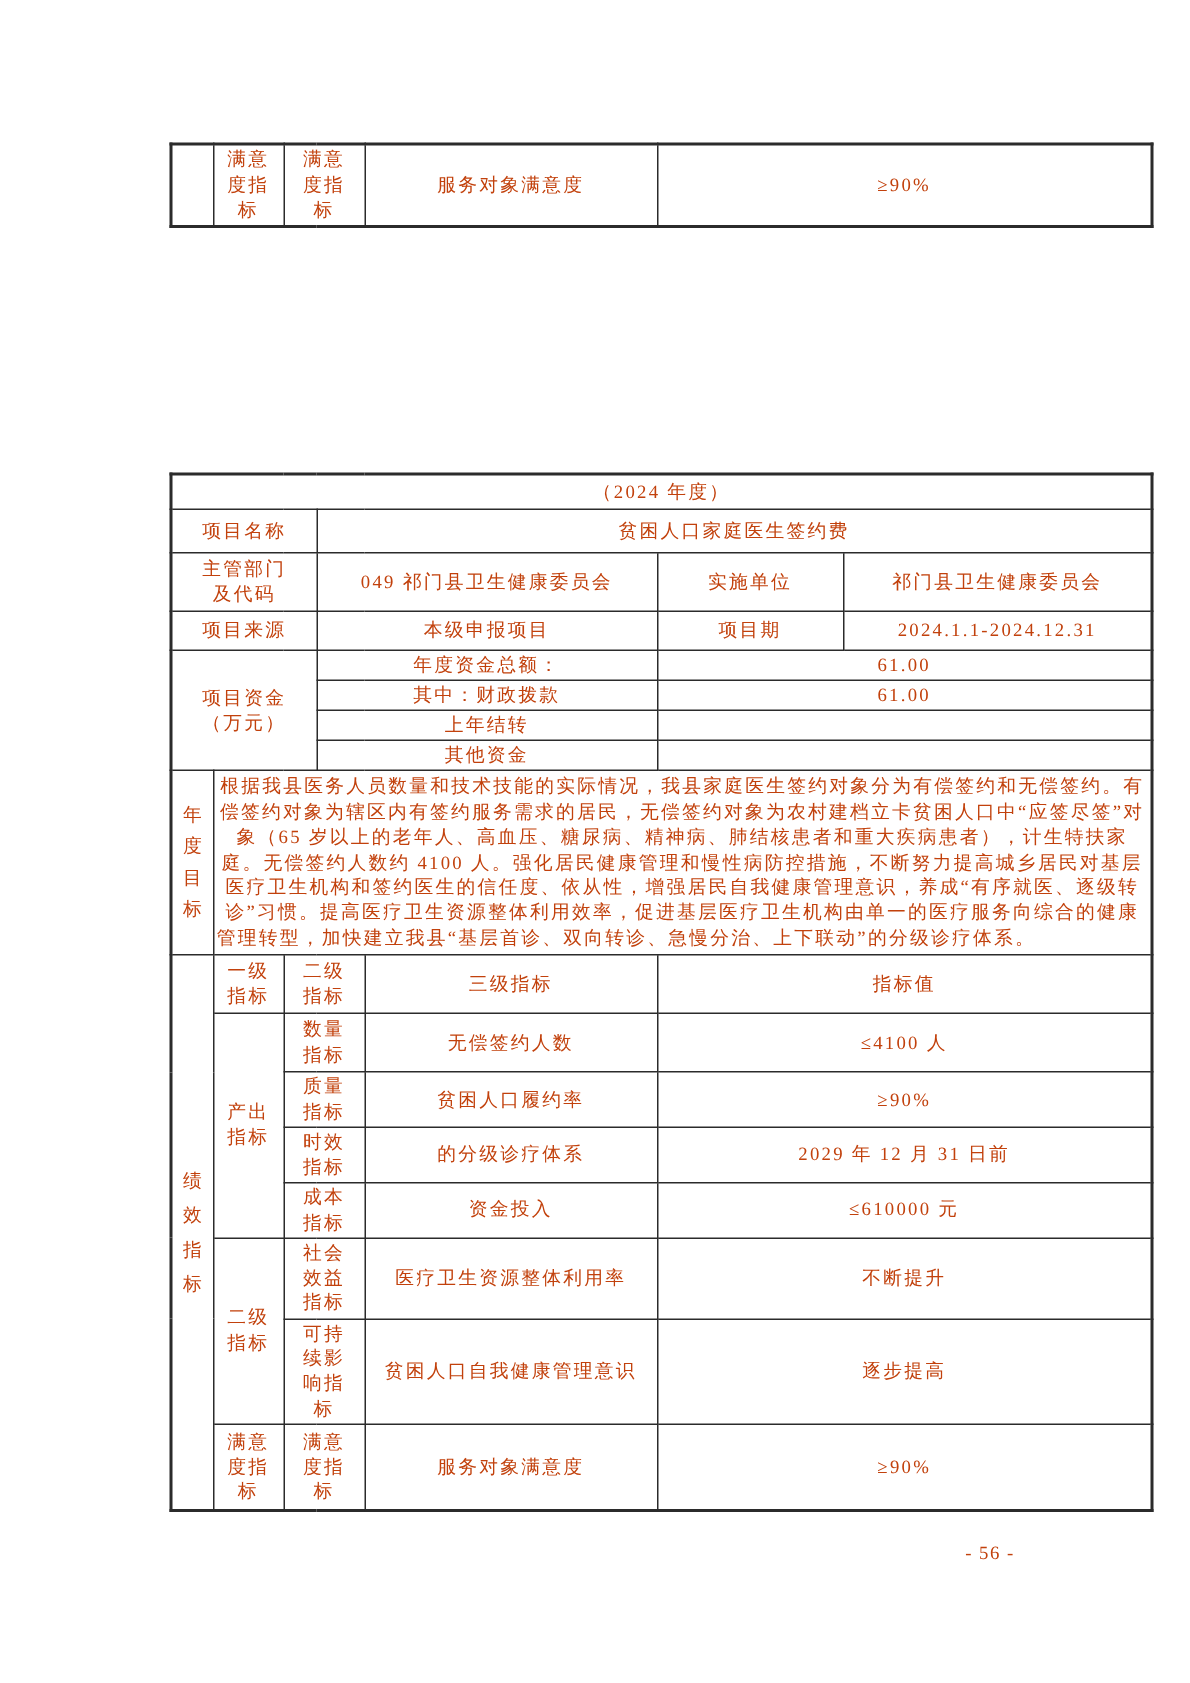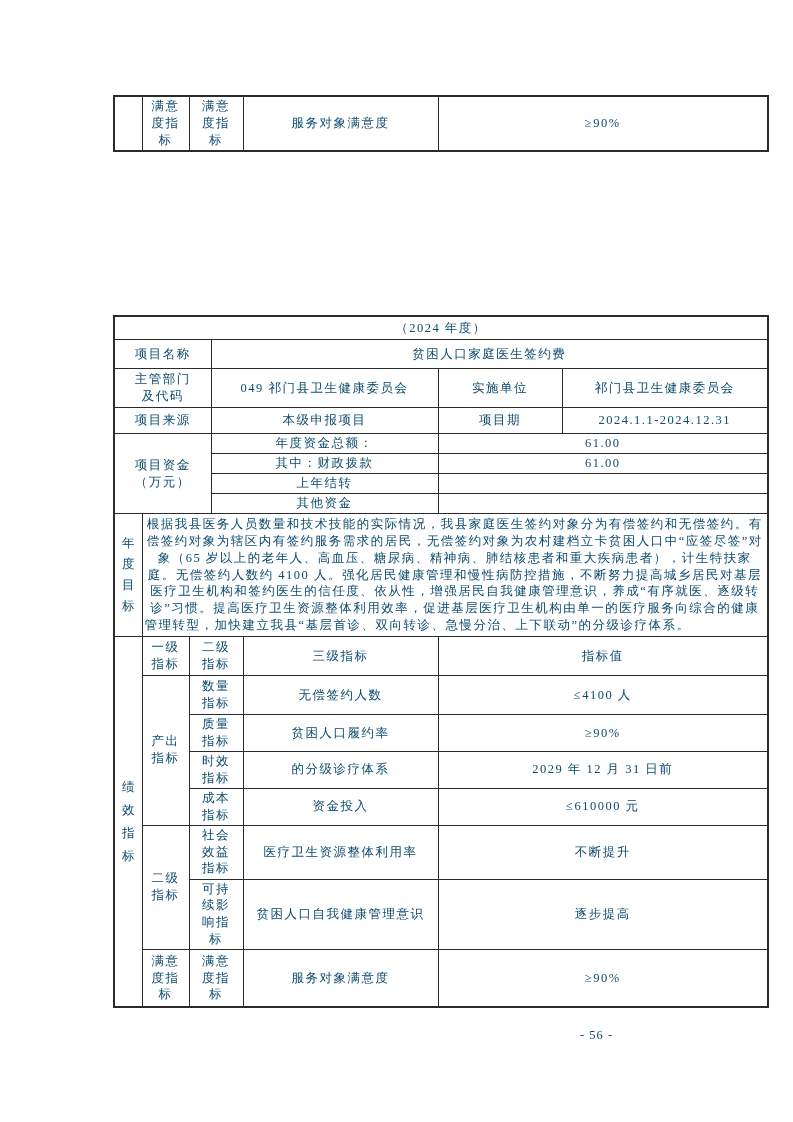--- a/index.html
+++ b/index.html
@@ -1,18 +1,18 @@
 <!DOCTYPE html>
 <html><head>
 <meta charset="utf-8">
 <style>
   html,body{margin:0;padding:0;background:#ffffff;}
   .page{
     position:relative;width:793px;height:1122px;background:#ffffff;
-    font-family:"Liberation Serif","DejaVu Serif",serif;color:#0c4a6e;
+    font-family:"Liberation Serif","DejaVu Serif",serif;color:#c2410c;
     overflow:hidden;
   }
   table.tbl{
     border-collapse:collapse;table-layout:fixed;
     border:2px solid #2b2b2b;
   }
   table.tbl td{
     border:1px solid #2b2b2b;
     text-align:center;vertical-align:middle;
     font-size:12.5px;letter-spacing:1.5px;line-height:1.35;
@@ -48,21 +48,21 @@
   }
   td.fund-name{text-align:left;}
   td.fn0{padding-left:14px;font-family:Liberation Serif, serif;}
   td.fn1{padding-left:26px;}
   td.fn2{padding-left:66px;}
   td.fn3{padding-left:70px;}
   td.fund-val{text-align:right;padding-right:10px;letter-spacing:0.5px;}
   td.num{letter-spacing:0.4px;}
   .page-num{
     position:absolute;top:1028px;left:580px;width:160px;
-    font-size:12.5px;letter-spacing:1px;
+    text-align:center;font-size:12.5px;letter-spacing:1px;
   }
 </style>
 </head>
 <body>
 
 <div class="page">
 
   <table class="tbl fragment">
     <colgroup>
       <col style="width:28px">

